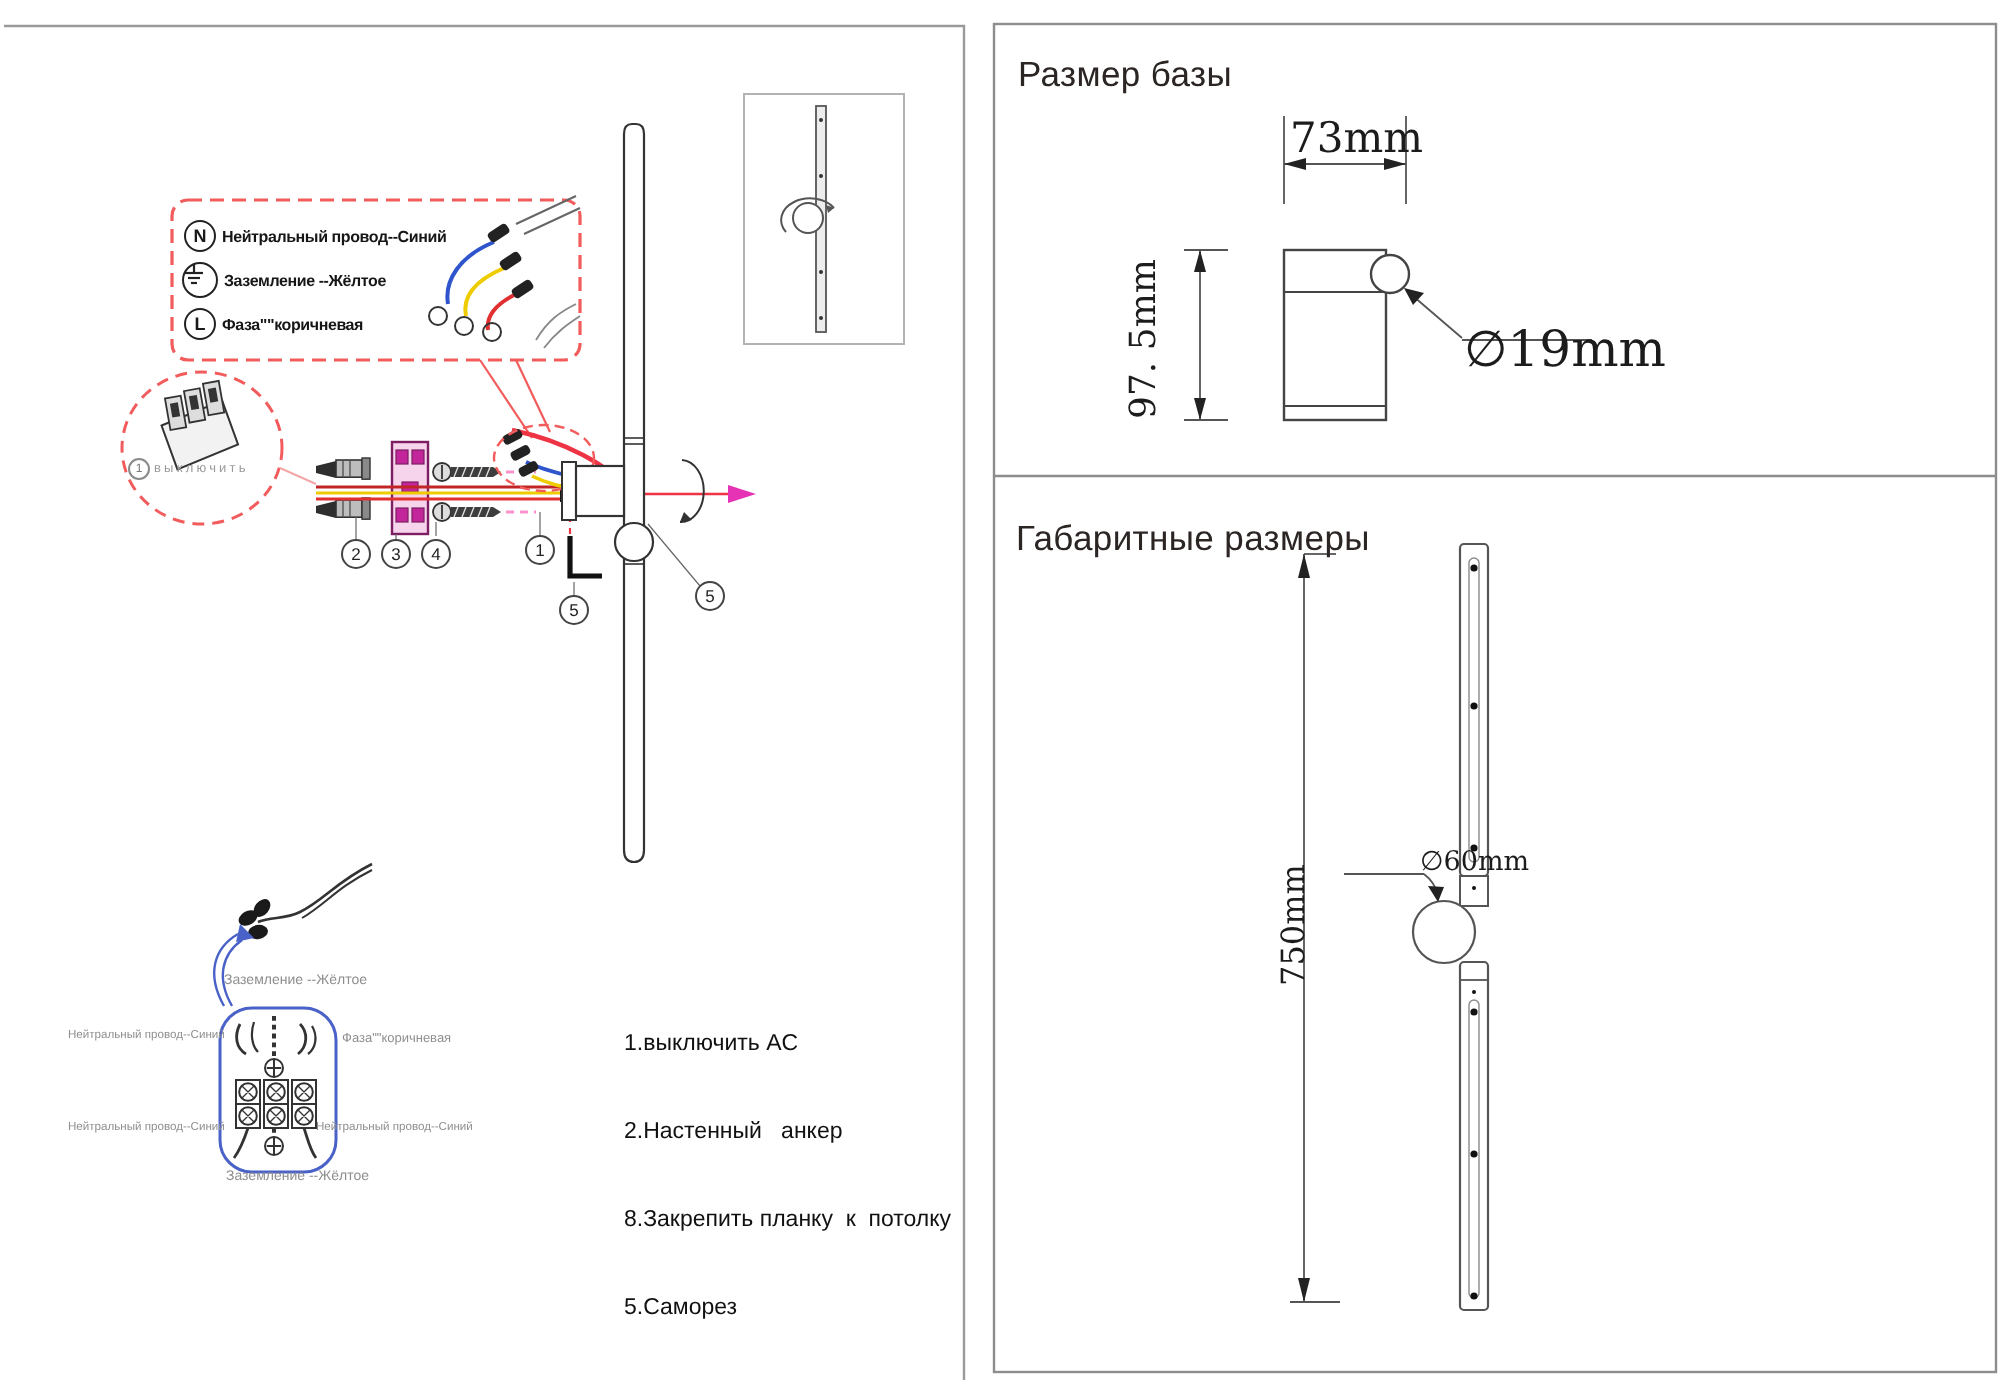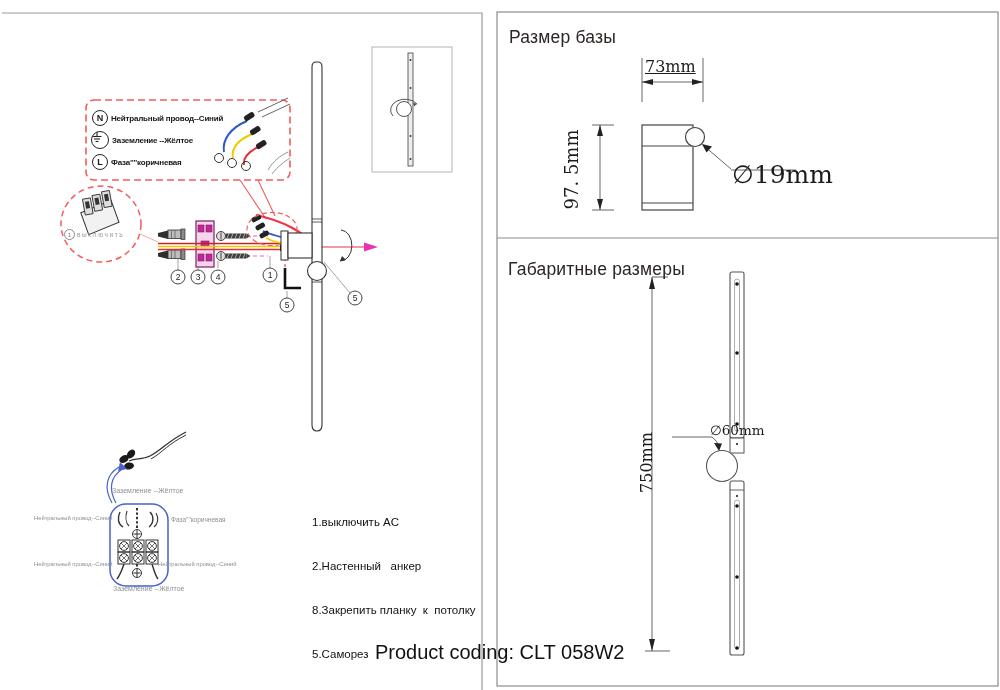--- a/index.html
+++ b/index.html
@@ -329,26 +329,25 @@
   <div class="tlabel" style="left:112px;top:487px;font-size:7px;">Заземление --Жёлтое</div>
   <div class="tlabel" style="left:34px;top:515px;font-size:5.8px;">Нейтральный провод--Синий</div>
   <div class="tlabel" style="left:171px;top:516px;font-size:6.5px;">Фаза""коричневая</div>
   <div class="tlabel" style="left:34px;top:561px;font-size:5.8px;">Нейтральный провод--Синий</div>
   <div class="tlabel" style="left:158px;top:561px;font-size:5.8px;">Нейтральный провод--Синий</div>
   <div class="tlabel" style="left:113px;top:585px;font-size:7px;">Заземление --Жёлтое</div>
 
   <div class="panel-title abs" style="left:509px;top:17px;margin-top:10px;">Размер базы</div>
   <div class="panel-title abs" style="left:508px;top:243px;margin-top:16px;">Габаритные размеры</div>
 
-  <div class="dim abs" style="left:645px;top:57px;font-size:16px;text-decoration:underline;">73mm</div>
+  <div class="dim abs" style="left:645px;top:57px;font-size:21px;">73mm</div>
   <div class="abs" style="left:552px;top:131px;width:40px;height:76px;display:flex;align-items:center;justify-content:center;">
     <span class="dim rot" style="font-size:18px;">97. 5mm</span>
   </div>
   <div class="dim abs" style="left:732px;top:160px;font-size:25px;">∅19mm</div>
 
   <div class="abs" style="left:628px;top:428px;width:36px;height:68px;display:flex;align-items:center;justify-content:center;">
     <span class="dim rot" style="font-size:16px;">750mm</span>
   </div>
   <div class="dim abs" style="left:672px;top:422px;font-size:13.5px;margin-left:38px;">∅60mm</div>
 
-  <div class="product-coding abs" style="left:375px;top:641px;">Product coding: CLT 058W2</div>
 
 </div>
 
 </body></html>

